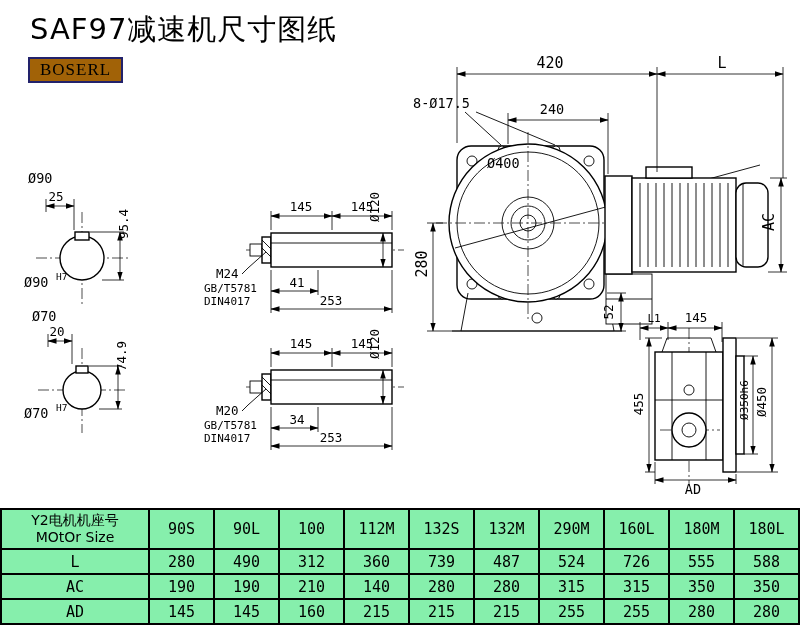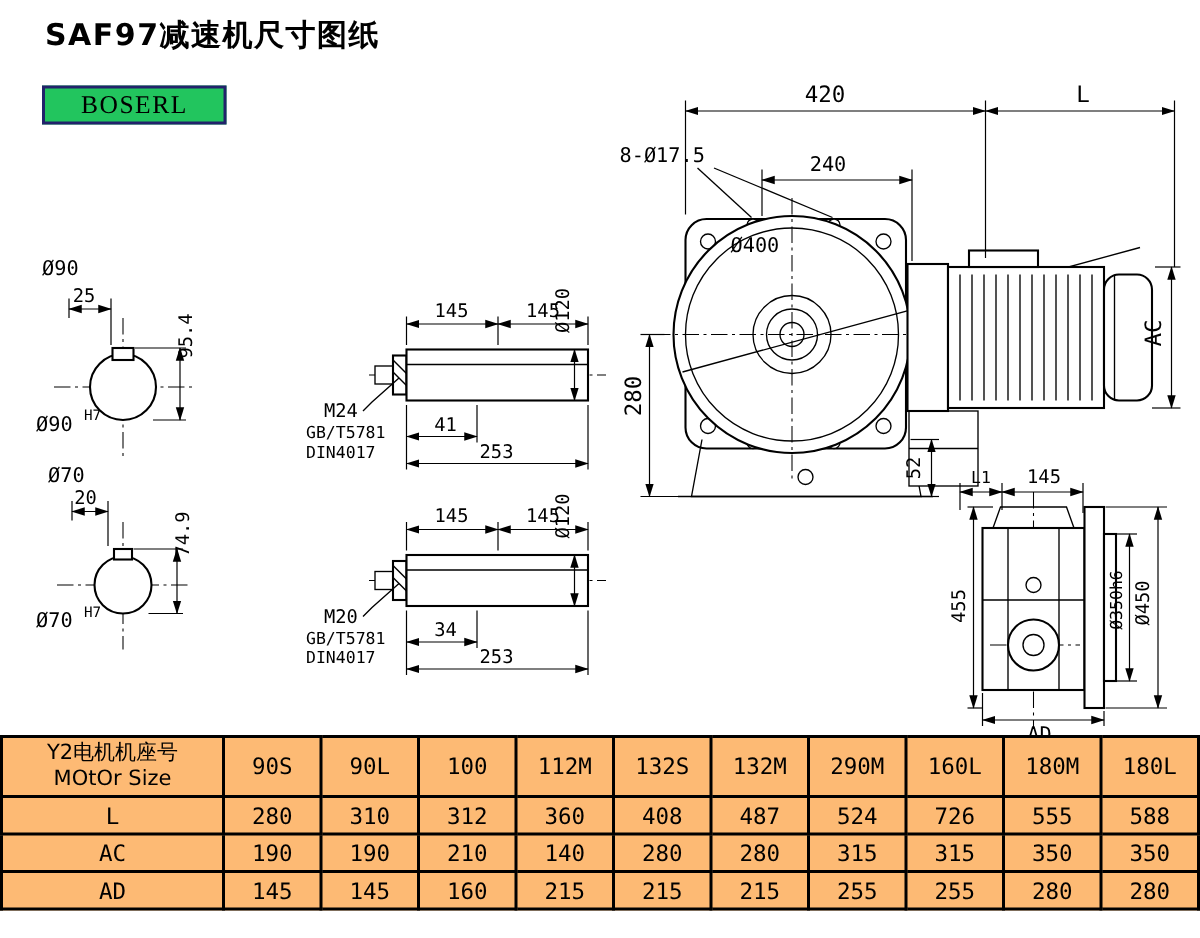--- a/index.html
+++ b/index.html
@@ -1,33 +1,33 @@
 <!DOCTYPE html>
 <html><head>
 <meta charset="utf-8">
 <style>
   html,body{margin:0;padding:0;background:#fff;}
   .page{position:relative;width:800px;height:625px;background:#fff;overflow:hidden;
         font-family:"DejaVu Sans",sans-serif;color:#000;}
-  .title{position:absolute;left:30px;top:10px;margin:0;font-size:20px;font-weight:bold;
+  .title{position:absolute;left:30px;top:10px;margin:0;font-size:29px;font-weight:normal;
          letter-spacing:1px;font-family:"DejaVu Sans",sans-serif;}
-  .brand-box{position:absolute;left:28px;top:57px;border:2px solid #22226b;background:#22c55e;
-             padding:1px 24px;}
+  .brand-box{position:absolute;left:28px;top:57px;border:2px solid #22226b;background:#a16207;
+             padding:1px 10px;}
   .brand-text{font-family:"Liberation Serif",serif;font-size:17px;letter-spacing:1px;}
   .drawing{position:absolute;left:0;top:0;}
   svg text{font-family:"DejaVu Sans Mono",monospace;fill:#000;}
   .t9{font-size:9.5px}.t11{font-size:11px}.t12{font-size:12.5px}.t13{font-size:13.5px}.t14{font-size:15px}
   .olw{fill:#fff;stroke:#000;stroke-width:1.4;}
   .tl{fill:none;stroke:#000;stroke-width:0.9;}
   .tlw{fill:#fff;stroke:#000;stroke-width:0.9;}
   .cl{fill:none;stroke:#000;stroke-width:0.7;stroke-dasharray:11 3 2 3;}
   .dim{fill:none;stroke:#000;stroke-width:0.8;}
   .ext{fill:none;stroke:#000;stroke-width:0.8;}
-  .size-table{position:absolute;left:0;top:490px;width:800px;border-collapse:collapse;
-              table-layout:fixed;background:#fdba74;}
+  .size-table{position:absolute;left:0;top:508px;width:800px;border-collapse:collapse;
+              table-layout:fixed;background:#86efac;}
   .size-table th,.size-table td{border:2px solid #000;text-align:center;vertical-align:middle;
               padding:0;font-weight:normal;font-family:"DejaVu Sans Mono",monospace;font-size:15px;}
   .hdr-row{height:40px}
   .data-row{height:25px}
   .label-cell div{line-height:1.25;font-size:14px;font-family:"DejaVu Sans",sans-serif;}
   col.c0{width:148px}
 </style>
 </head>
 <body>
 
@@ -278,24 +278,24 @@
       <th>132S</th>
       <th>132M</th>
       <th>290M</th>
       <th>160L</th>
       <th>180M</th>
       <th>180L</th>
     </tr>
     <tr class="data-row">
       <td>L</td>
       <td>280</td>
-      <td>310</td>
+      <td>490</td>
       <td>312</td>
       <td>360</td>
-      <td>408</td>
+      <td>739</td>
       <td>487</td>
       <td>524</td>
       <td>726</td>
       <td>555</td>
       <td>588</td>
     </tr>
     <tr class="data-row">
       <td>AC</td>
       <td>190</td>
       <td>190</td>

